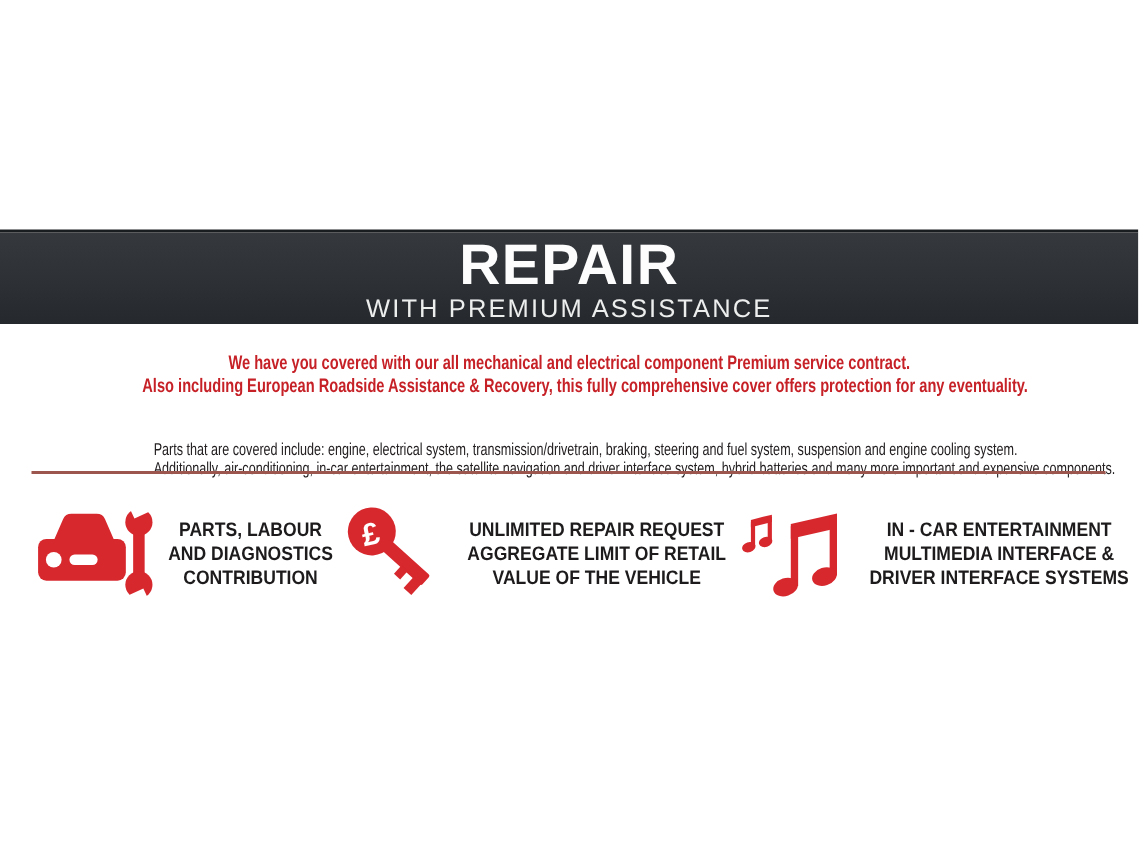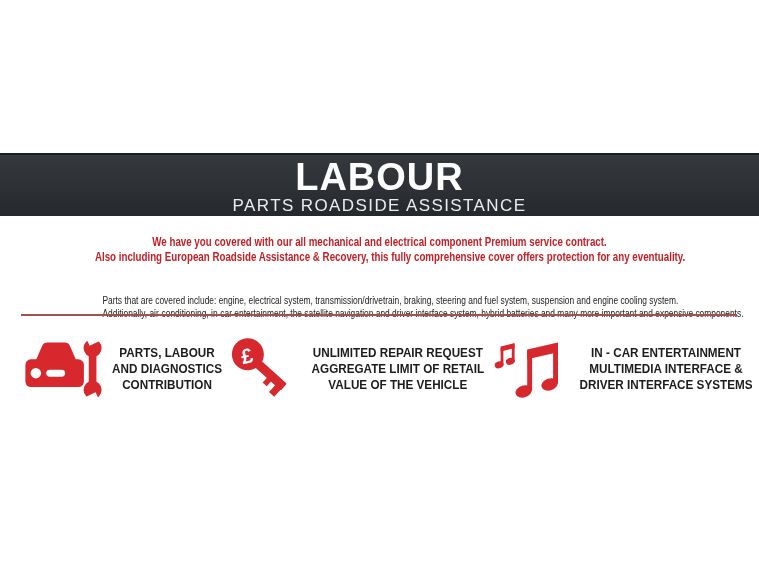--- a/index.html
+++ b/index.html
@@ -59,22 +59,22 @@
     transform:scaleX(0.9); transform-origin:50% 50%;
     margin-left:4px;
   }
 </style>
 </head>
 <body>
 
 <div class="page">
 
   <div class="banner">
-    <div class="banner-title">LABOUR</div>
-    <div class="banner-subtitle">PARTS ROADSIDE ASSISTANCE</div>
+    <div class="banner-title">REPAIR</div>
+    <div class="banner-subtitle">WITH PREMIUM ASSISTANCE</div>
   </div>
 
   <div class="intro">
     <div class="line">We have you covered with our all mechanical and electrical component Premium service contract.</div>
     <div class="line">Also including European Roadside Assistance &amp; Recovery, this fully comprehensive cover offers protection for any eventuality.</div>
   </div>
 
   <div class="details">
     <div class="line">Parts that are covered include: engine, electrical system, transmission/drivetrain, braking, steering and fuel system, suspension and engine cooling system.</div>
     <div class="line">Additionally, air-conditioning, in-car entertainment, the satellite navigation and driver interface system, hybrid batteries and many more important and expensive components.</div>

